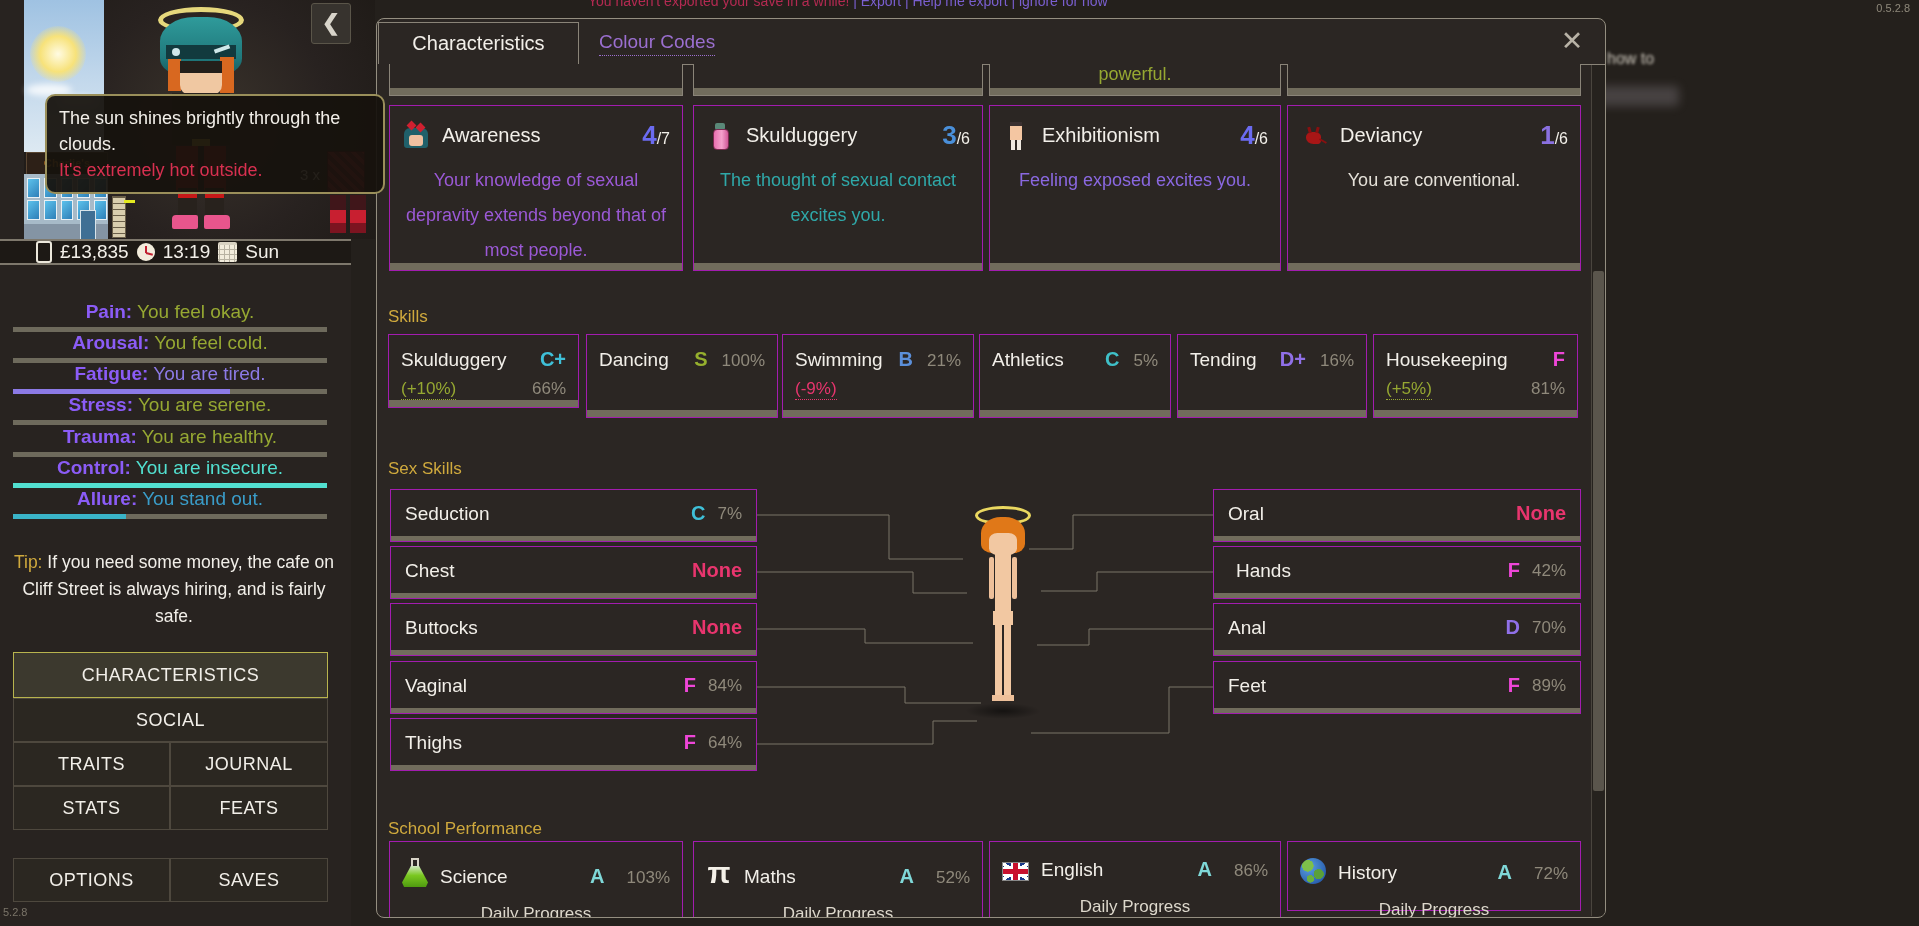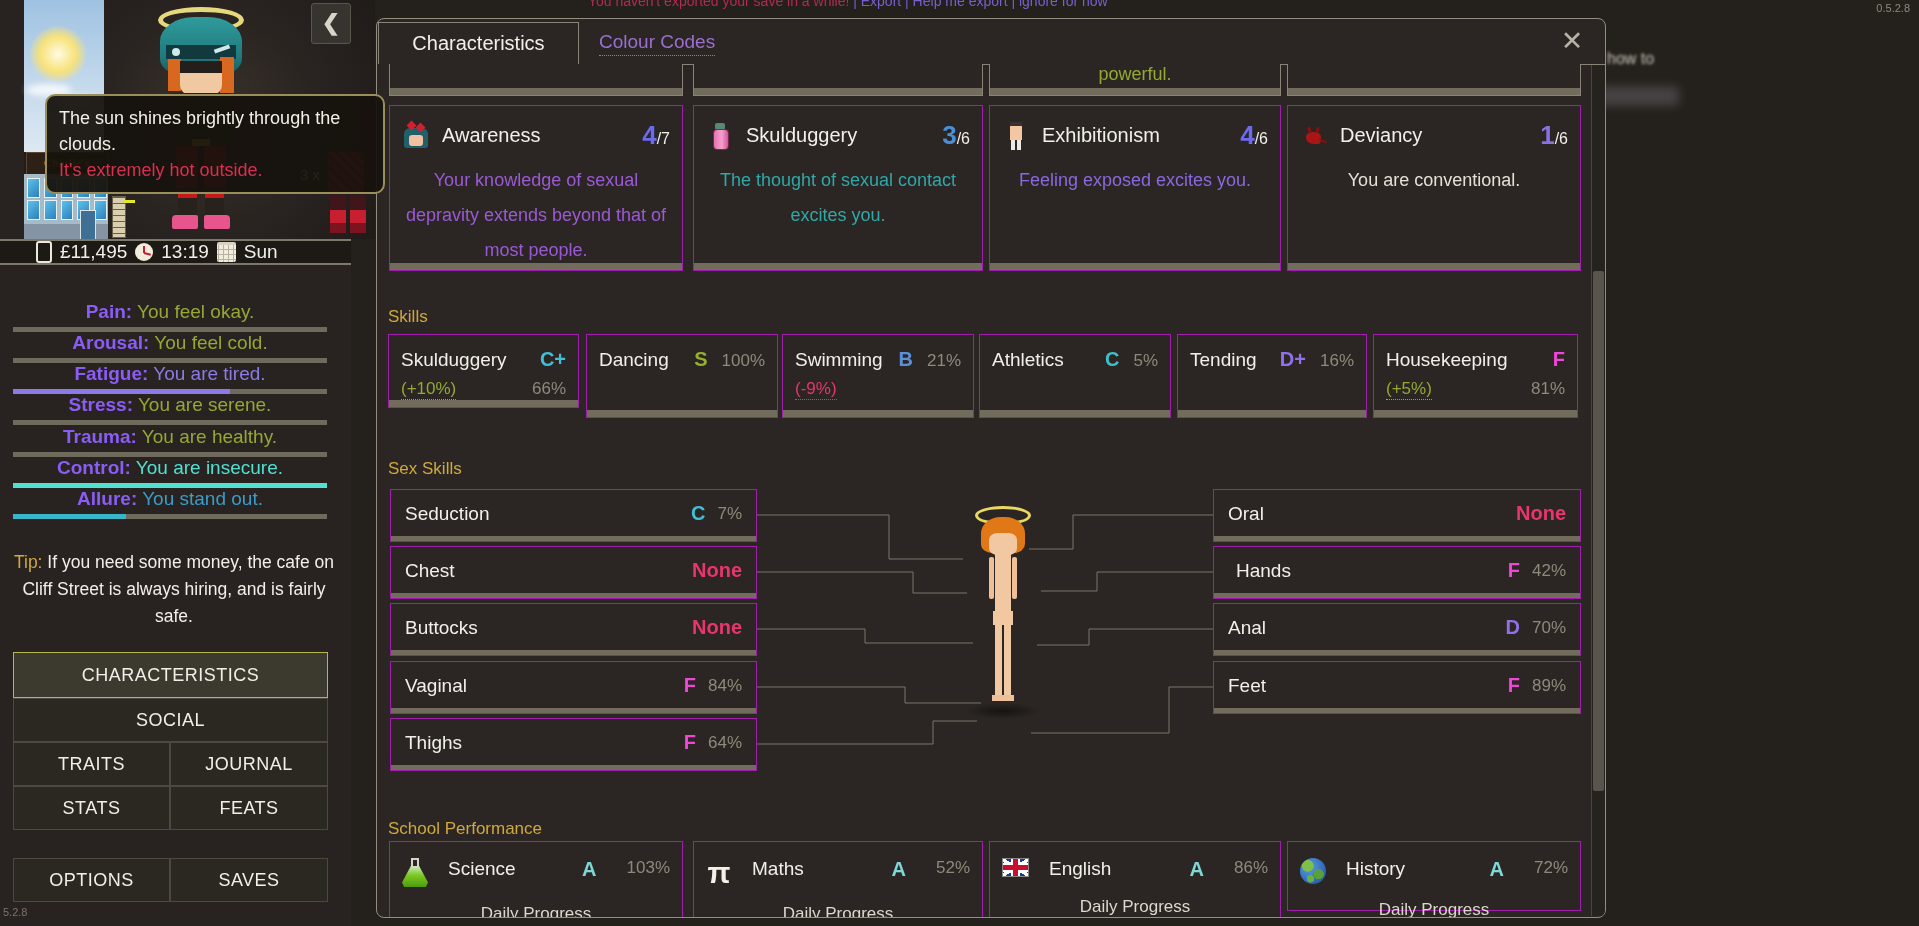--- a/index.html
+++ b/index.html
@@ -108,21 +108,21 @@
   .skline1 .grade{margin-left:auto;font-weight:bold;font-size:20px;}
   .skline1 .pct{margin-left:14px;font-size:17px;color:#8f897b;}
   .skline2{display:flex;align-items:baseline;padding:8px 12px 0 12px;font-size:17px;}
   .skline2 .mod{border-bottom:1px dotted currentColor;cursor:help;}
   .skline2 .pct2{margin-left:auto;font-size:17px;color:#8f897b;}
 
   .sexline{display:flex;align-items:center;height:47px;padding:0 14px;font-size:19px;}
   .sexline .grade{margin-left:auto;font-weight:bold;font-size:20px;}
   .sexline .pct{margin-left:12px;font-size:17px;color:#8f897b;}
 
-  .sch-head{display:flex;align-items:flex-start;gap:20px;padding:16px 12px 0 12px;font-size:19px;}
+  .sch-head{display:flex;align-items:flex-end;gap:12px;padding:16px 12px 0 12px;font-size:19px;}
   .sch-head .grade{margin-left:auto;font-weight:bold;font-size:20px;}
   .sch-head .pct{margin-left:10px;font-size:17px;color:#8f897b;}
   .sch-daily{text-align:center;margin-top:16px;font-size:17px;color:#ddd8cc;}
 
   
   .ic{position:relative;flex:0 0 auto;}
   .awareness-ic{width:28px;height:28px;}
   .awareness-ic .hair{position:absolute;left:2px;top:6px;width:24px;height:20px;background:#20606a;border-radius:6px 6px 3px 3px;}
   .awareness-ic .h1,.awareness-ic .h2{position:absolute;width:7px;height:7px;background:#d02030;transform:rotate(45deg);}
   .awareness-ic .h1{left:6px;top:0;} .awareness-ic .h2{left:15px;top:2px;}
@@ -237,21 +237,21 @@
 
       <div id="weather-tip">
         <div class="l1">The sun shines brightly through the clouds.</div>
         <div class="l2">It's extremely hot outside.</div>
       </div>
     </div>
     <div id="collapse-btn">❮</div>
 
     <div id="statusbar">
       <span class="phone-ic"></span>
-      <span>£11,495</span>
+      <span>£13,835</span>
       <span class="clock-ic">
           <i></i>
           <i class="m"></i>
         </span>
       <span>13:19</span>
       <span class="cal-ic"></span>
       <span>Sun</span>
     </div>
 
     <div class="stat-row" style="top:301px;">

